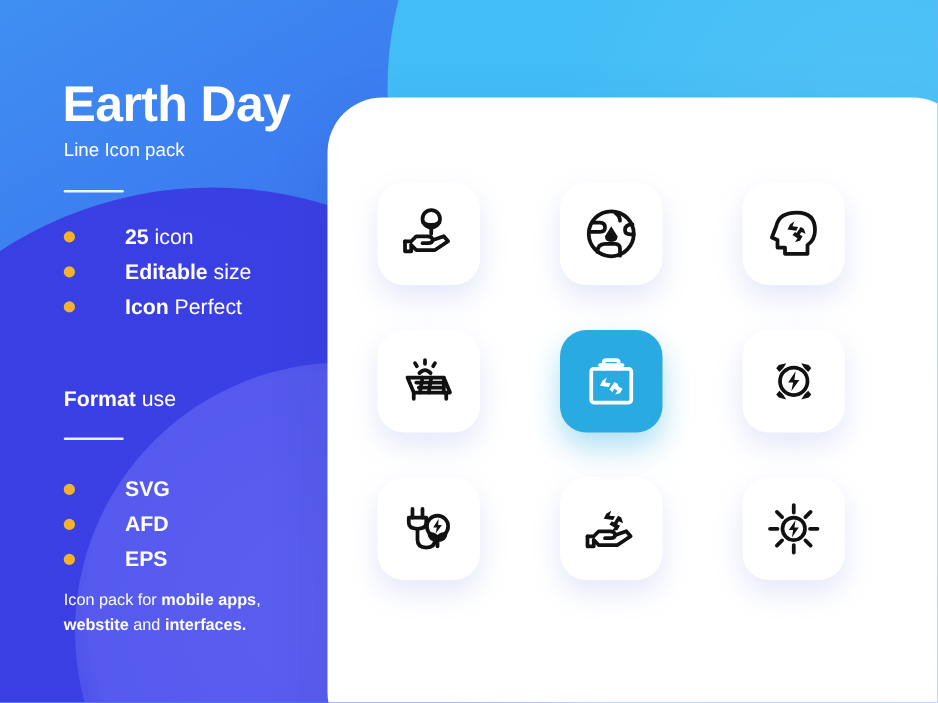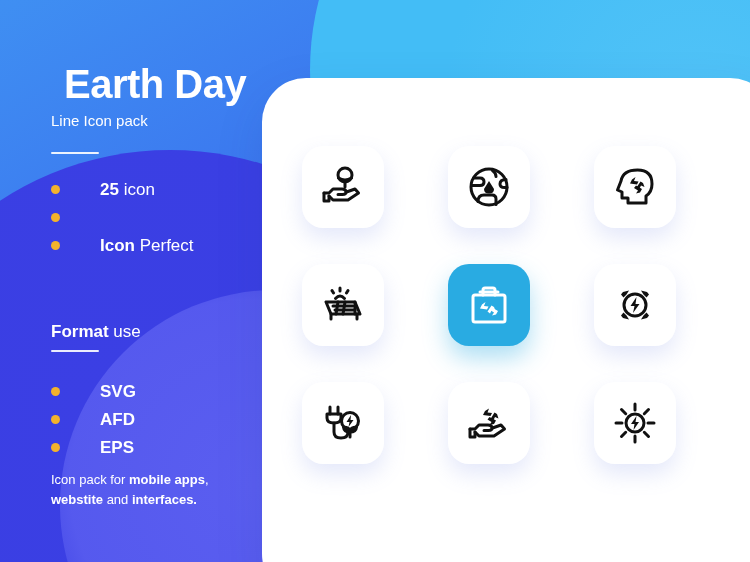--- a/index.html
+++ b/index.html
@@ -44,21 +44,21 @@
   
   .card{
     position:absolute;left:262px;top:78px;width:512px;height:520px;
     background:#ffffff;border-radius:44px;
     box-shadow:0 18px 50px rgba(30,60,140,.12);
   }
 
   
   .left{position:absolute;left:0;top:0;width:262px;height:562px;}
   .title{
-    position:absolute;left:64px;top:62px;
+    position:absolute;left:50px;top:62px;
     color:#ffffff;font-size:40px;font-weight:bold;letter-spacing:-.5px;white-space:nowrap;
   }
   .subtitle{
     position:absolute;left:51px;top:112px;
     color:#ffffff;font-size:15px;white-space:nowrap;
   }
   .rule{
     position:absolute;background:rgba(255,255,255,.9);height:2px;width:48px;border-radius:2px;
   }
   .rule-1{left:51px;top:152px;}
@@ -71,21 +71,21 @@
   .dot{
     width:9px;height:9px;border-radius:50%;background:#f3b22c;flex:0 0 9px;
   }
   .li-text{
     margin-left:20px;color:#ffffff;font-size:17px;white-space:nowrap;
   }
   .li-text b{font-weight:bold;margin-left:20px;}
   .li-text .light{font-weight:normal;}
 
   .format-head{
-    position:absolute;left:51px;top:322px;color:#ffffff;font-size:17px;white-space:nowrap;
+    position:absolute;left:51px;top:310px;color:#ffffff;font-size:17px;white-space:nowrap;
   }
   .format-head b{font-weight:bold;}
 
   .footer{
     position:absolute;left:51px;top:470px;width:200px;
     color:#ffffff;font-size:13px;line-height:1.5;
   }
   .footer b{font-weight:bold;}
 
   
@@ -130,20 +130,21 @@
     <div class="subtitle">Line Icon pack</div>
     <div class="rule rule-1"></div>
 
     <div class="list list-features">
       <div class="li">
         <span class="dot"></span>
         <span class="li-text"><b>25</b><span class="light"> icon</span></span>
       </div>
       <div class="li">
         <span class="dot"></span>
+        <span class="li-text"><b>Editable</b><span class="light"> size</span></span>
       </div>
       <div class="li">
         <span class="dot"></span>
         <span class="li-text"><b>Icon</b><span class="light"> Perfect</span></span>
       </div>
     </div>
 
     <div class="format-head"><b>Format</b><span> use</span></div>
     <div class="rule rule-2"></div>
 

